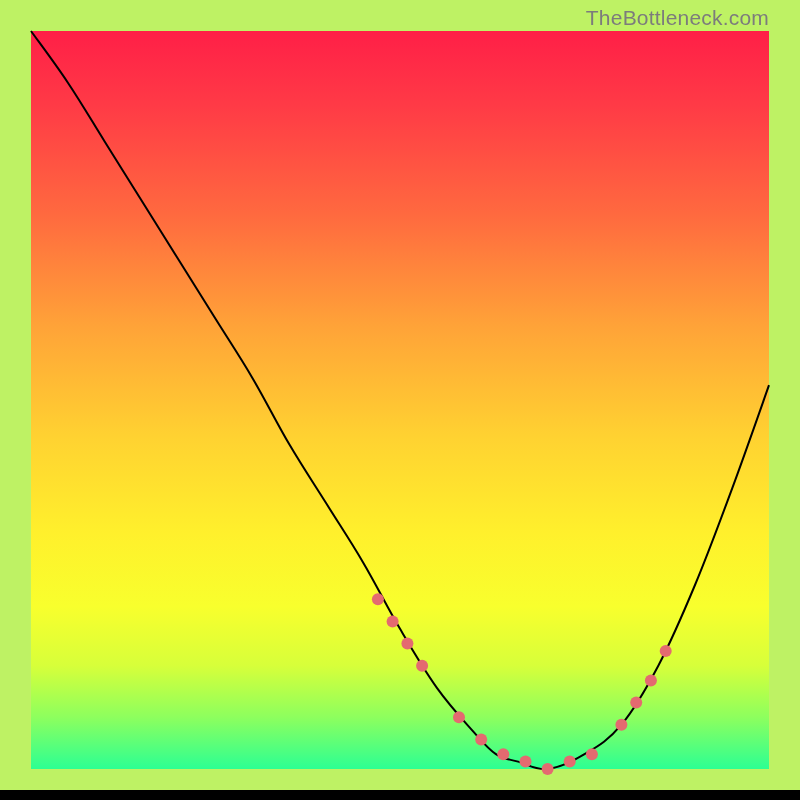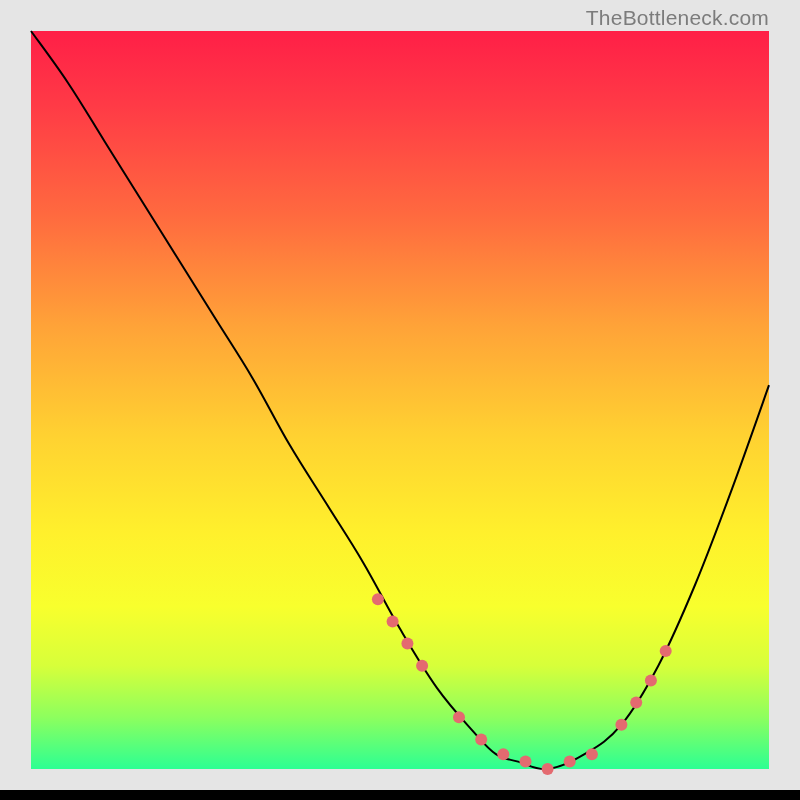--- a/index.html
+++ b/index.html
@@ -8,21 +8,21 @@
     width: 800px;
     height: 800px;
     background: #000;
     overflow: hidden;
     font-family: Arial, Helvetica, sans-serif;
   }
   .stage {
     position: relative;
     width: 800px;
     height: 790px;
-    background: #e5e5e5;
+    background: #bef264;
   }
   .plot {
     position: absolute;
     left: 31px;
     top: 31px;
     width: 738px;
     height: 738px;
     background: linear-gradient(to bottom,
       #ff1f47 0%,
       #ff3a46 10%,

